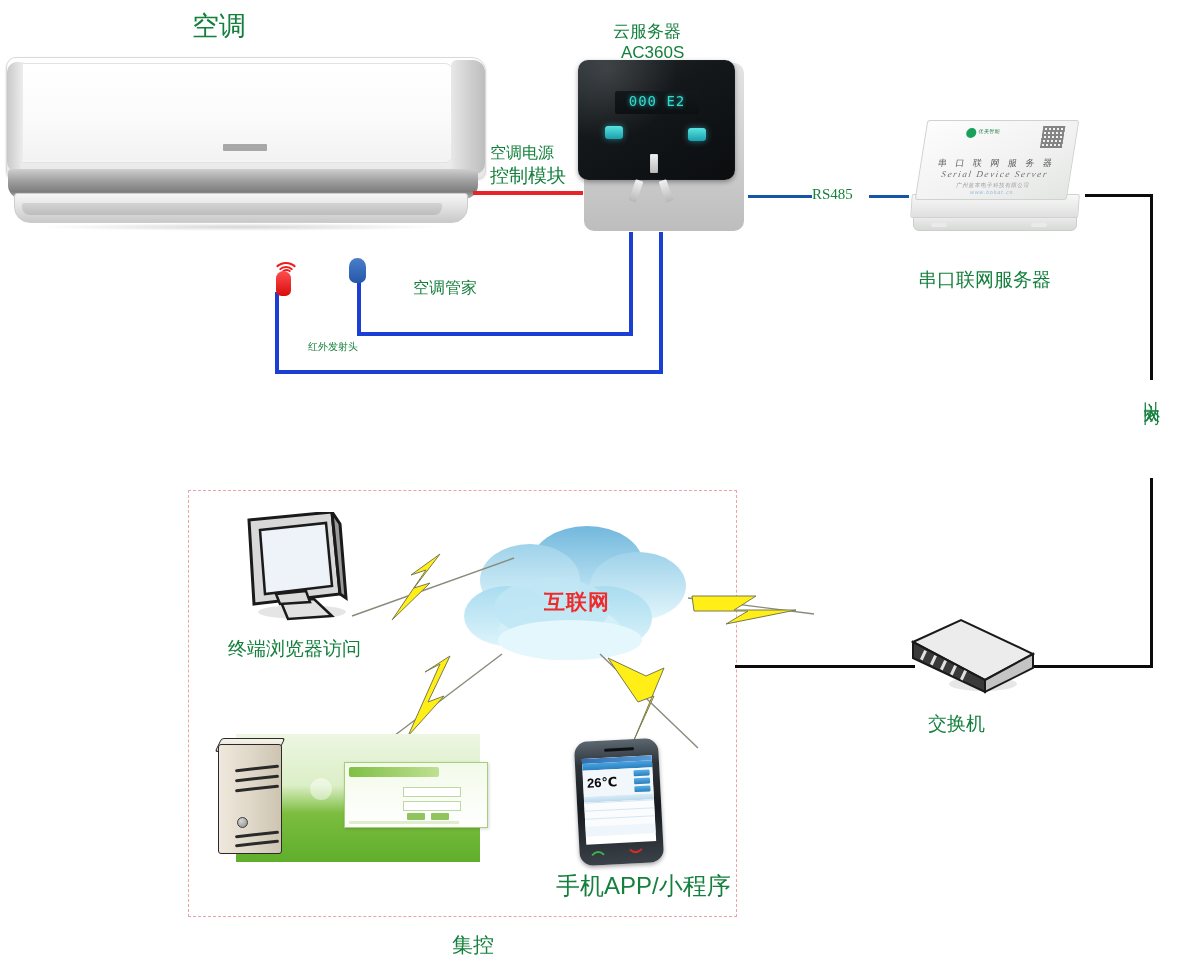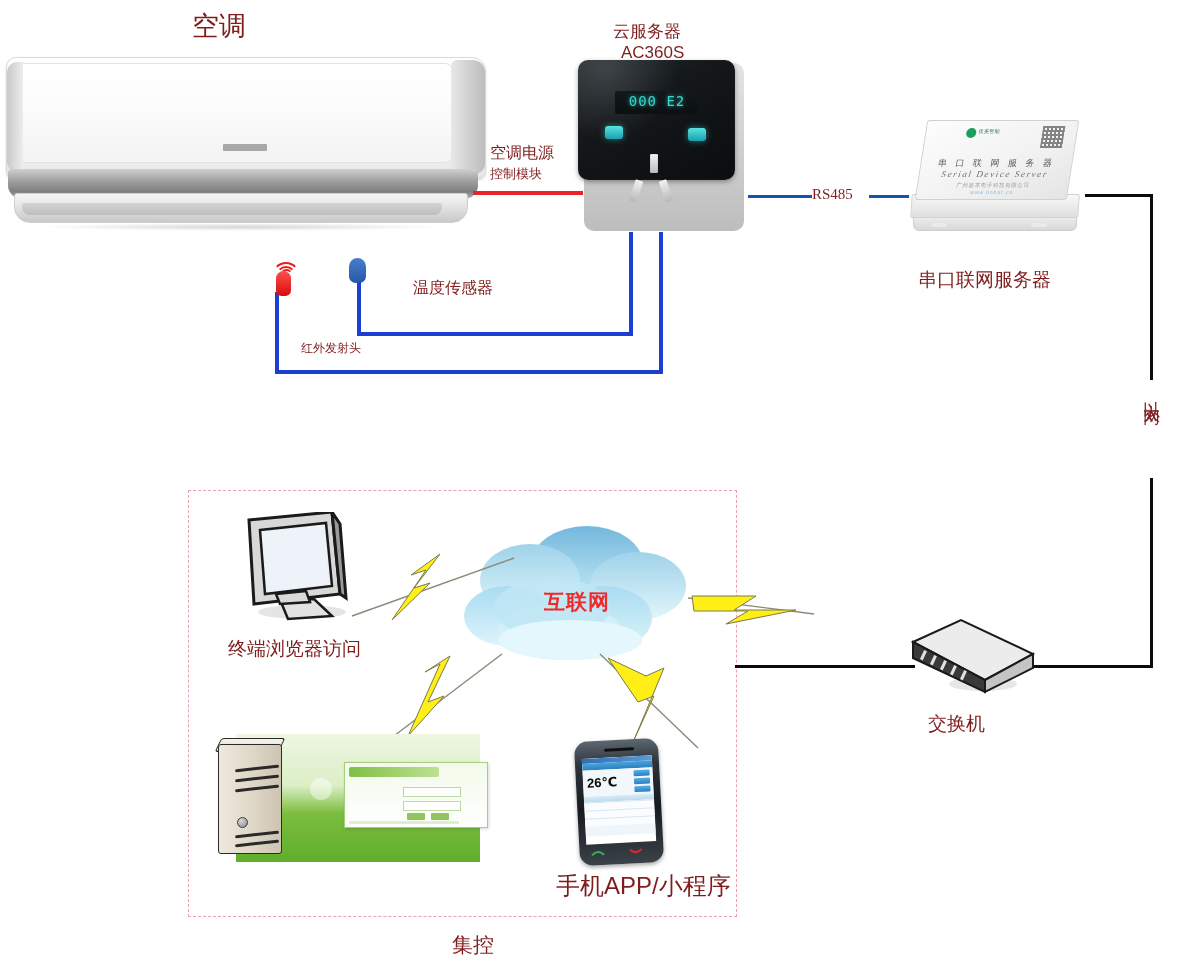--- a/index.html
+++ b/index.html
@@ -9,21 +9,21 @@
   }
   #stage{
     position:relative;
     width:1177px;height:976px;
     background:#ffffff;
     overflow:hidden;
   }
   .lbl{
     position:absolute;
     font-family:"Liberation Sans","DejaVu Sans",sans-serif;
-    color:#7f1d1d;
+    color:#15803d;
     white-space:nowrap;
     line-height:1.24;
   }
   .serif{font-family:"Liberation Serif","DejaVu Serif",serif;}
 
   
   .wire{position:absolute;background:#1b3fd4;}
   .wire-blue-thin{position:absolute;background:#1356a8;}
   .wire-black{position:absolute;background:#0b0b0b;}
   .wire-red{position:absolute;background:#e8242a;}
@@ -334,21 +334,21 @@
       </div>
       <div class="panel-btn l"></div>
       <div class="panel-btn r"></div>
       <div class="slot-top"></div>
       <div class="slot-a"></div>
       <div class="slot-b"></div>
     </div>
   </div>
 
   <div class="lbl" style="left:490px;top:143px;font-size:16px;">空调电源</div>
-  <div class="lbl" style="left:490px;top:166px;font-size:13px;">控制模块</div>
+  <div class="lbl" style="left:490px;top:166px;font-size:19px;font-family:Liberation Mono, monospace;">控制模块</div>
   <div class="wire-red" style="left:473px;top:191px;width:110px;height:4px;"></div>
 
   <div class="wire-blue-thin" style="left:748px;top:195px;width:64px;height:3px;"></div>
   <div class="lbl serif" style="left:812px;top:185px;font-size:15px;">RS485</div>
   <div class="wire-blue-thin" style="left:869px;top:195px;width:40px;height:3px;"></div>
 
   <div class="sds-wrap">
     <div class="sds-base"></div>
     <div class="sds-front"></div>
     <div class="sds-top">
@@ -378,24 +378,24 @@
   <div class="wire" style="left:659px;top:232px;width:4px;height:142px;"></div>
   <div class="wire" style="left:275px;top:370px;width:388px;height:4px;"></div>
   <div class="wire" style="left:275px;top:292px;width:4px;height:82px;"></div>
 
   <div class="ir-wrap">
     <div class="ir-arc" style="left:6px;top:19px;width:24px;height:24px;"></div>
     <div class="ir-arc" style="left:10px;top:23px;width:16px;height:16px;"></div>
     <div class="ir-arc" style="left:13.5px;top:26px;width:9px;height:9px;"></div>
     <div class="ir-led"></div>
   </div>
-  <div class="lbl" style="left:301px;top:341px;font-size:12px;">红外发射头</div>
+  <div class="lbl" style="left:308px;top:341px;font-size:10px;">红外发射头</div>
 
   <div class="temp-sensor"></div>
-  <div class="lbl" style="left:413px;top:278px;font-size:16px;">温度传感器</div>
+  <div class="lbl" style="left:413px;top:278px;font-size:16px;">空调管家</div>
 
   <div class="dash-box"></div>
 
   <div class="mon-wrap">
     <svg width="118" height="110" viewBox="0 0 118 110">
       <ellipse cx="66" cy="100" rx="44" ry="7" fill="#cfcfcf" opacity=".55"></ellipse>
       <polygon points="13,8 96,0 104,82 18,92" fill="#d8d8d8" stroke="#1a1a1a" stroke-width="3"></polygon>
       <polygon points="96,0 104,12 110,86 104,82" fill="#9a9a9a" stroke="#1a1a1a" stroke-width="3"></polygon>
       <polygon points="24,18 90,11 96,74 29,82" fill="#e9eef5" stroke="#1a1a1a" stroke-width="2.5"></polygon>
       <polygon points="26,20 88,13 93,72 31,80" fill="#eef3fa" stroke="none"></polygon>

